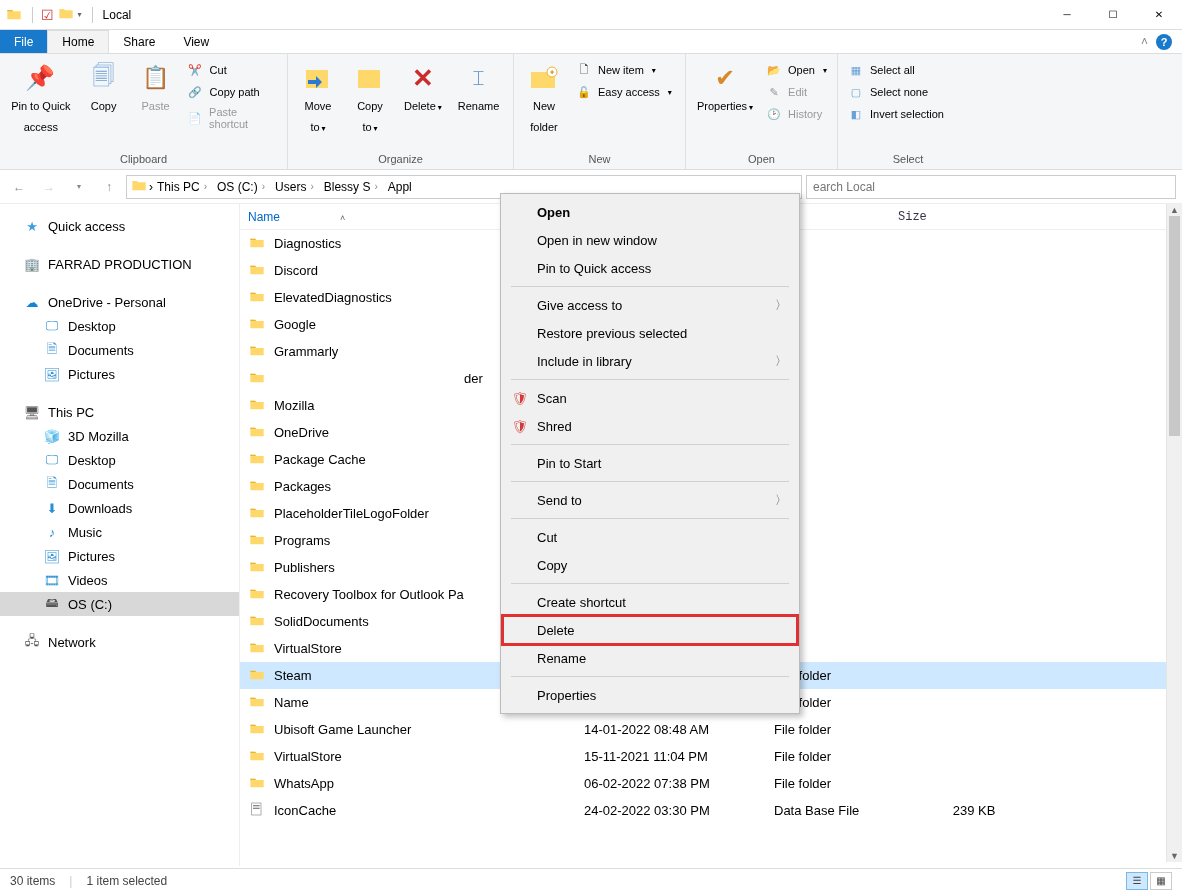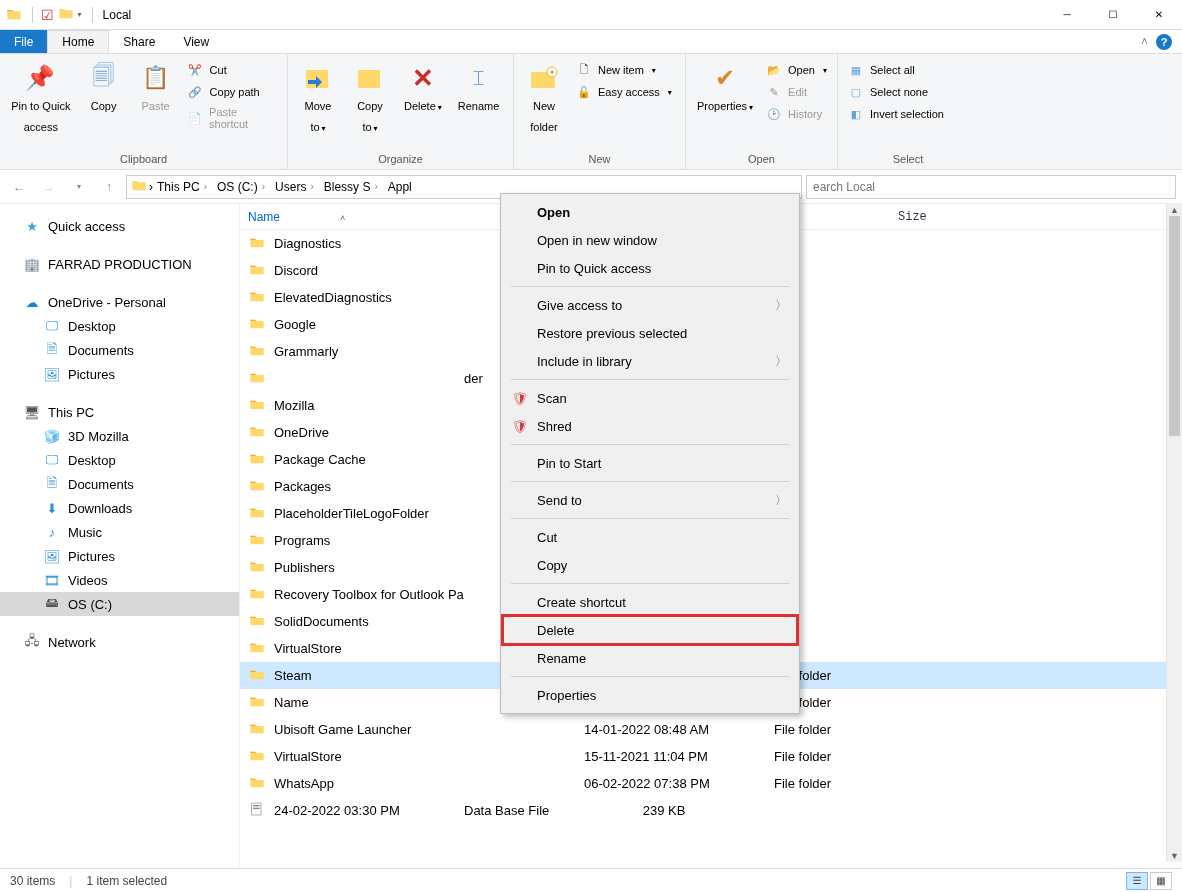--- a/index.html
+++ b/index.html
@@ -596,20 +596,21 @@
           <span class="rdate">06-02-2022 07:38 PM</span>
           <span class="rtype">File folder</span>
           <span class="rsize"></span>
         </div>
         <div class="row">
           <span class="fico"><svg class="folder-svg" viewBox="0 0 24 24">
               <rect x="4" y="3" width="14" height="18" fill="#fff" stroke="#888"></rect>
               <rect x="6" y="6" width="10" height="2" fill="#888"></rect>
               <rect x="6" y="10" width="10" height="2" fill="#888"></rect>
             </svg></span>
+          <span class="rname">IconCache</span>
           <span class="rdate">24-02-2022 03:30 PM</span>
           <span class="rtype">Data Base File</span>
           <span class="rsize">239 KB</span>
         </div>
       </div>
   </div>
 </div>
 
 <div class="ctxmenu" id="ctxmenu">
     <div class="ctxitem bold">

